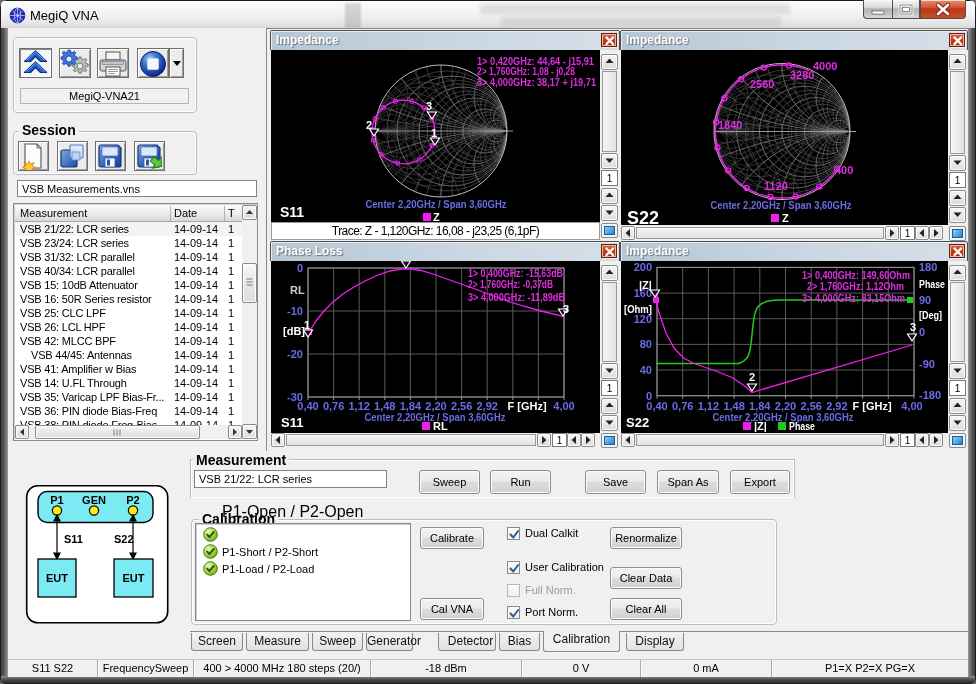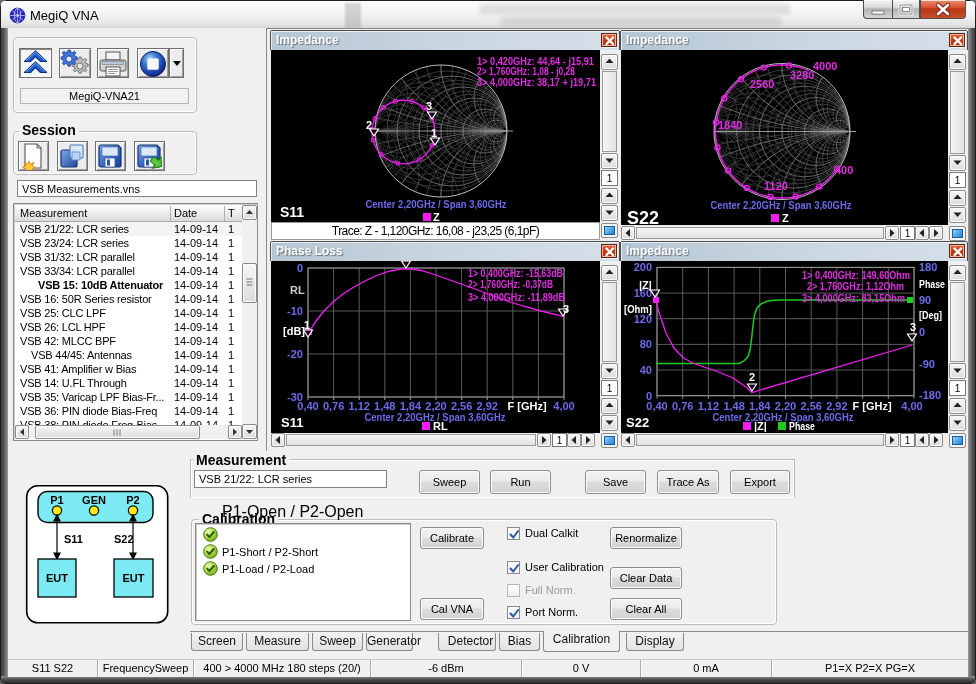--- a/index.html
+++ b/index.html
@@ -208,26 +208,26 @@
  <div class="abs" style="left:5px;top:1px;font-size:11px;white-space:nowrap;letter-spacing:-0.2px;">VSB 23/24: LCR series</div>
  <div class="abs" style="left:159px;top:1px;font-size:11px;">14-09-14</div>
  <div class="abs" style="left:213px;top:1px;font-size:11px;">1</div>
       </div>
 <div class="abs" style="left:0;top:28px;width:227px;height:14px;">
  <div class="abs" style="left:5px;top:1px;font-size:11px;white-space:nowrap;letter-spacing:-0.2px;">VSB 31/32: LCR parallel</div>
  <div class="abs" style="left:159px;top:1px;font-size:11px;">14-09-14</div>
  <div class="abs" style="left:213px;top:1px;font-size:11px;">1</div>
       </div>
 <div class="abs" style="left:0;top:42px;width:227px;height:14px;">
- <div class="abs" style="left:5px;top:1px;font-size:11px;white-space:nowrap;letter-spacing:-0.2px;">VSB 33/34: LCR parallel</div>
+ <div class="abs" style="left:5px;top:1px;font-size:11px;white-space:nowrap;letter-spacing:-0.2px;">VSB 40/34: LCR parallel</div>
  <div class="abs" style="left:159px;top:1px;font-size:11px;">14-09-14</div>
  <div class="abs" style="left:213px;top:1px;font-size:11px;">1</div>
       </div>
 <div class="abs" style="left:0;top:56px;width:227px;height:14px;">
- <div class="abs" style="left:23px;top:1px;font-size:11px;white-space:nowrap;letter-spacing:-0.2px;font-weight:bold;">VSB 15: 10dB Attenuator</div>
+ <div class="abs" style="left:5px;top:1px;font-size:11px;white-space:nowrap;letter-spacing:-0.2px;">VSB 15: 10dB Attenuator</div>
  <div class="abs" style="left:159px;top:1px;font-size:11px;">14-09-14</div>
  <div class="abs" style="left:213px;top:1px;font-size:11px;">1</div>
       </div>
 <div class="abs" style="left:0;top:70px;width:227px;height:14px;">
  <div class="abs" style="left:5px;top:1px;font-size:11px;white-space:nowrap;letter-spacing:-0.2px;">VSB 16: 50R Series resistor</div>
  <div class="abs" style="left:159px;top:1px;font-size:11px;">14-09-14</div>
  <div class="abs" style="left:213px;top:1px;font-size:11px;">1</div>
       </div>
 <div class="abs" style="left:0;top:84px;width:227px;height:14px;">
  <div class="abs" style="left:5px;top:1px;font-size:11px;white-space:nowrap;letter-spacing:-0.2px;">VSB 25: CLC LPF</div>
@@ -908,21 +908,21 @@
     </div>
 <div class="cornerbtn" style="left:949px;top:433px;width:17px;height:15px;">
       <div class="sq"></div>
     </div>
 <div class="groupbox" style="left:190px;top:459px;width:605px;height:39px;border-radius:0;border-bottom:none;border-right:1px solid #bdbdbd;"></div>
 <div class="gb-label" style="left:193px;top:452px;font-size:14px;">Measurement</div>
 <div class="tfield" style="left:194px;top:470px;width:193px;height:18px;">VSB 21/22: LCR series</div>
 <div class="btn" style="left:419px;top:470px;width:61px;height:24px;padding-top:5px;">Sweep</div>
 <div class="btn" style="left:490px;top:470px;width:61px;height:24px;padding-top:5px;">Run</div>
 <div class="btn" style="left:585px;top:470px;width:61px;height:24px;padding-top:5px;">Save</div>
-<div class="btn" style="left:657px;top:470px;width:62px;height:24px;padding-top:5px;">Trace As</div>
+<div class="btn" style="left:657px;top:470px;width:62px;height:24px;padding-top:5px;">Span As</div>
 <div class="btn" style="left:730px;top:470px;width:60px;height:24px;padding-top:5px;">Export</div>
 <div class="groupbox" style="left:191px;top:519px;width:586px;height:106px;"></div>
 <div class="gb-label" style="left:199px;top:511px;font-size:14px;">Calibration</div>
 <div class="abs" style="left:195px;top:523px;width:216px;height:98px;background:#fff;border:1px solid #8a8a8a;box-shadow:inset 1px 1px 0 #cfcfcf;"></div>
 <div class="abs" style="left:203px;top:527px;width:16px;height:16px;"><svg width="15" height="15" viewBox="0 0 15 15">
 <defs>
           <radialGradient id="gic0" cx="35%" cy="30%" r="75%">
 <stop offset="0%" stop-color="#e8fbb0"></stop>
             <stop offset="55%" stop-color="#a8d84e"></stop>
             <stop offset="100%" stop-color="#6fa816"></stop>
@@ -987,21 +987,21 @@
 <div class="tab" style="left:312px;width:51px;">Sweep</div>
 <div class="tab" style="left:366px;width:47px;">Generator</div>
 <div class="tab" style="left:438px;width:58px;padding-left:7px;">Detector</div>
 <div class="tab" style="left:499px;width:41px;">Bias</div>
 <div class="tab sel" style="left:543px;width:77px;">Calibration</div>
 <div class="tab" style="left:626px;width:58px;">Display</div>
 <div class="abs" style="left:8px;top:659px;width:960px;height:1px;background:#c9c9c9;"></div>
 <div class="statusseg" style="left:8px;width:89px;">S11 S22</div>
 <div class="statusseg sepl" style="left:97px;width:96px;">FrequencySweep</div>
 <div class="statusseg sepl" style="left:193px;width:177px;">400 &gt; 4000 MHz 180 steps (20/)</div>
-<div class="statusseg sepl" style="left:370px;width:151px;">-6 dBm</div>
+<div class="statusseg sepl" style="left:370px;width:151px;">-18 dBm</div>
 <div class="statusseg sepl" style="left:521px;width:119px;">0 V</div>
 <div class="statusseg sepl" style="left:640px;width:131px;">0 mA</div>
 <div class="statusseg sepl" style="left:771px;width:197px;">P1=X P2=X PG=X</div>
 <svg class="abs" style="left:20px;top:480px;" width="160" height="150" viewBox="0 0 160 150">
 <rect x="6.7" y="5.8" width="141" height="137" rx="11" fill="#fff" stroke="#000" stroke-width="1.6"></rect>
 <rect x="18" y="11.5" width="115" height="31" rx="9" fill="#7ceaf2" stroke="#000" stroke-width="1.4"></rect>
 <text x="37" y="24" font-size="11" font-weight="bold" fill="#000" text-anchor="middle">P1</text>
 <text x="74" y="24" font-size="11" font-weight="bold" fill="#000" text-anchor="middle">GEN</text>
 <text x="113" y="24" font-size="11" font-weight="bold" fill="#000" text-anchor="middle">P2</text>
 <circle cx="37" cy="30.5" r="4.6" fill="#ffe818" stroke="#000" stroke-width="1.2"></circle>

